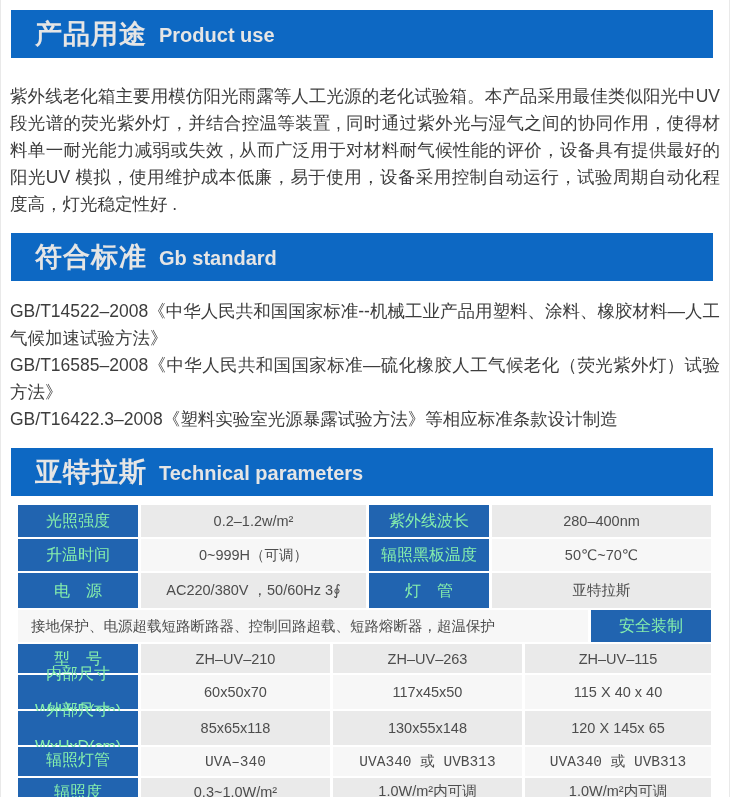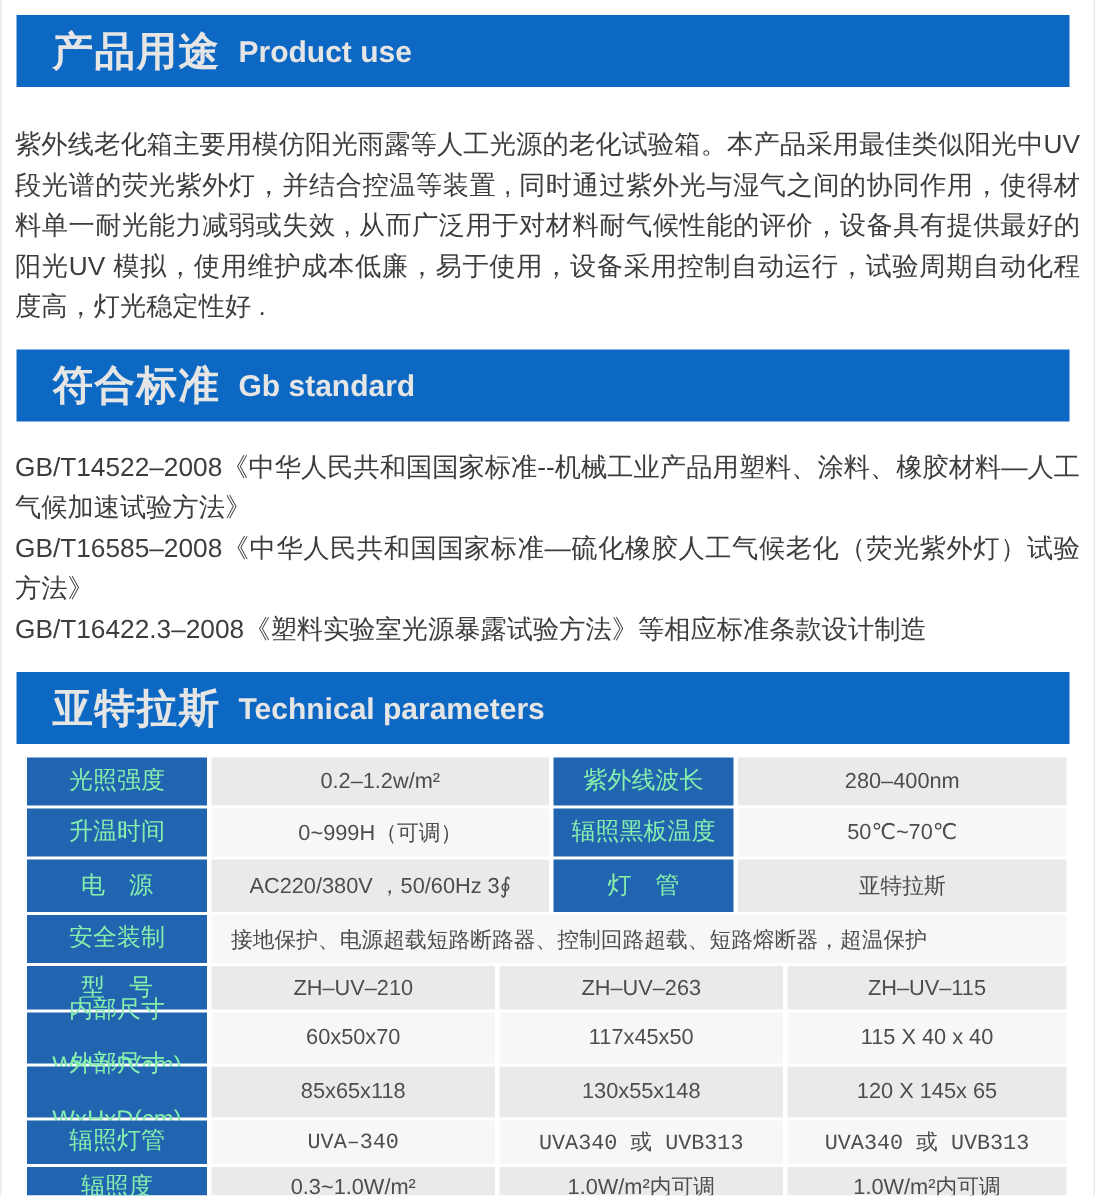--- a/index.html
+++ b/index.html
@@ -181,24 +181,24 @@
           <span>电　源</span>
         </div>
       <div class="cell value v1">AC220/380V ，50/60Hz 3∮</div>
       <div class="cell label l2">
           <span>灯　管</span>
         </div>
       <div class="cell value v2">亚特拉斯</div>
     </div>
 
     <div class="t-row safety row-light rh4">
+      <div class="cell value v-wide">接地保护、电源超载短路断路器、控制回路超载、短路熔断器，超温保护</div>
       <div class="cell label">
           <span>安全装制</span>
         </div>
-      <div class="cell value v-wide">接地保护、电源超载短路断路器、控制回路超载、短路熔断器，超温保护</div>
     </div>
 
     <div class="t-row model row-dark rh5">
       <div class="cell label">
         <span class="label-main">型　号</span>
 
       </div>
       <div class="cell value mv">ZH–UV–210</div>
       <div class="cell value mv">ZH–UV–263</div>
       <div class="cell value mv-last">ZH–UV–115</div>

